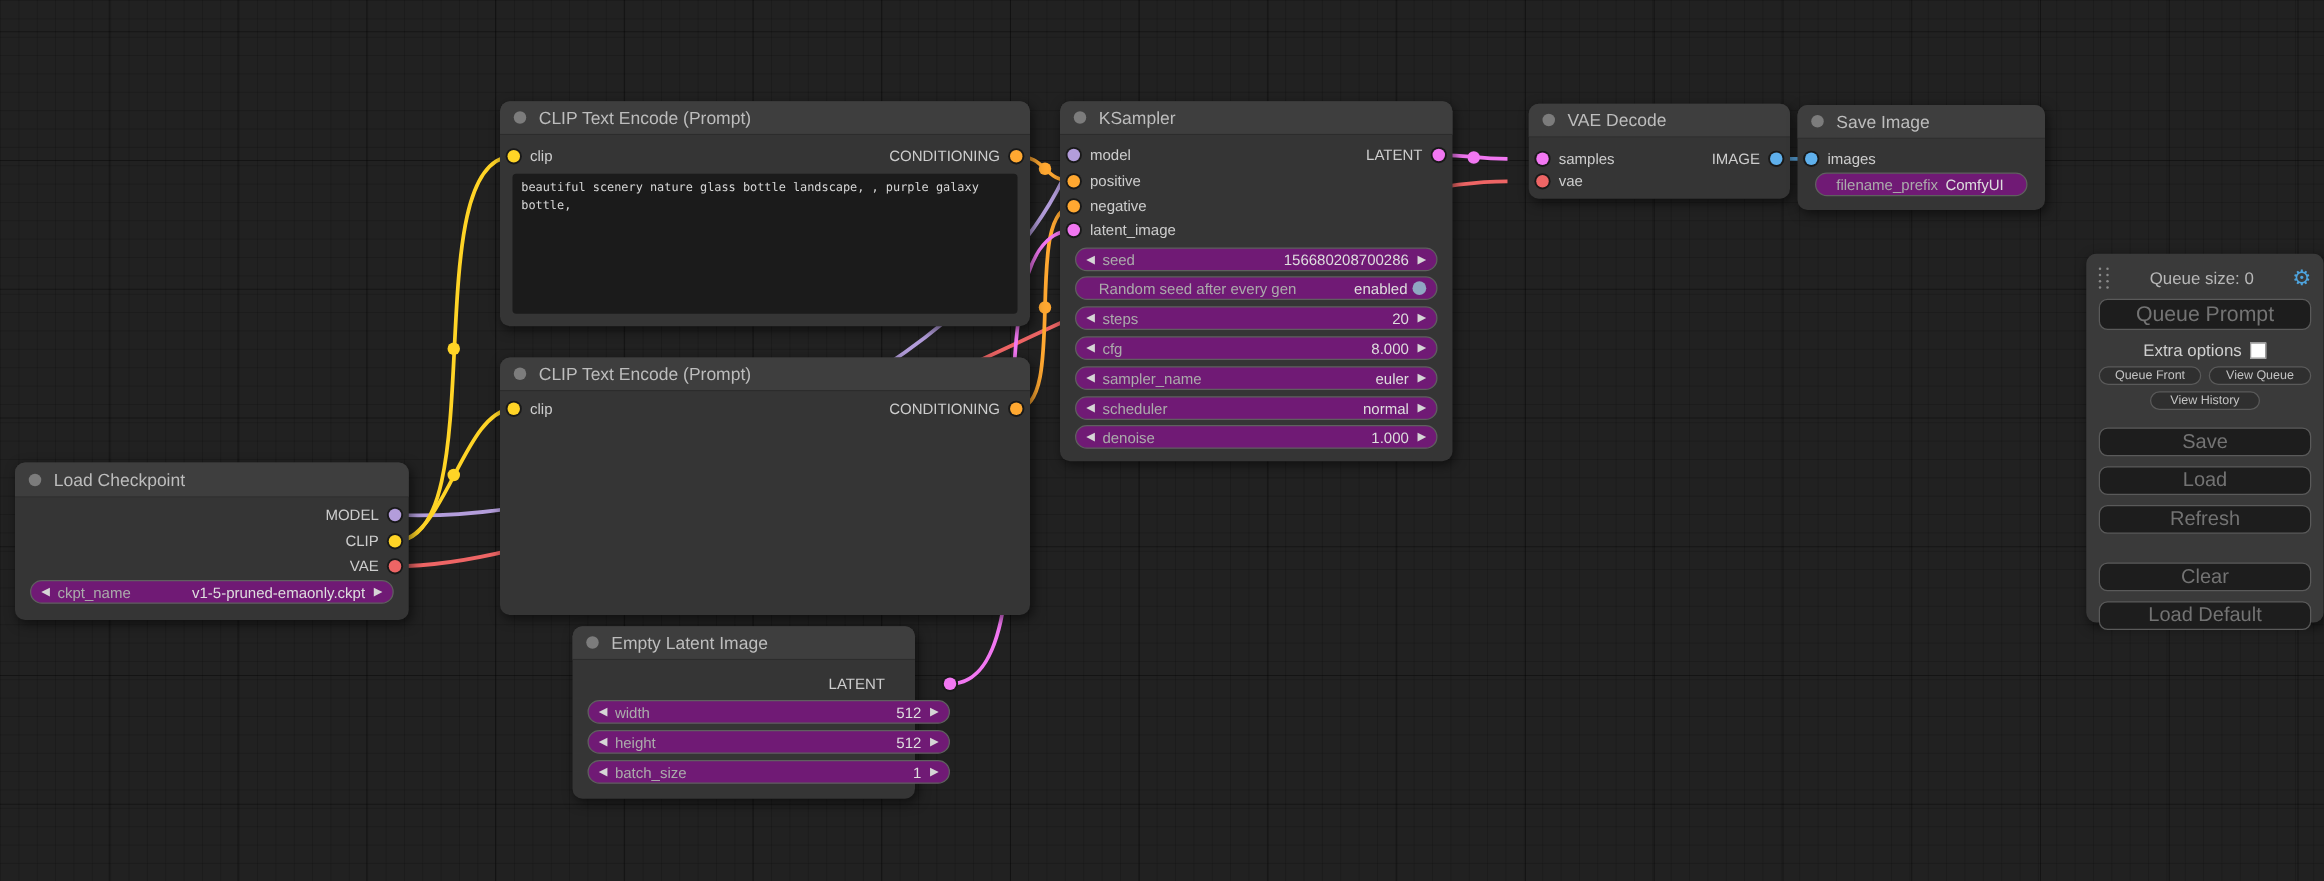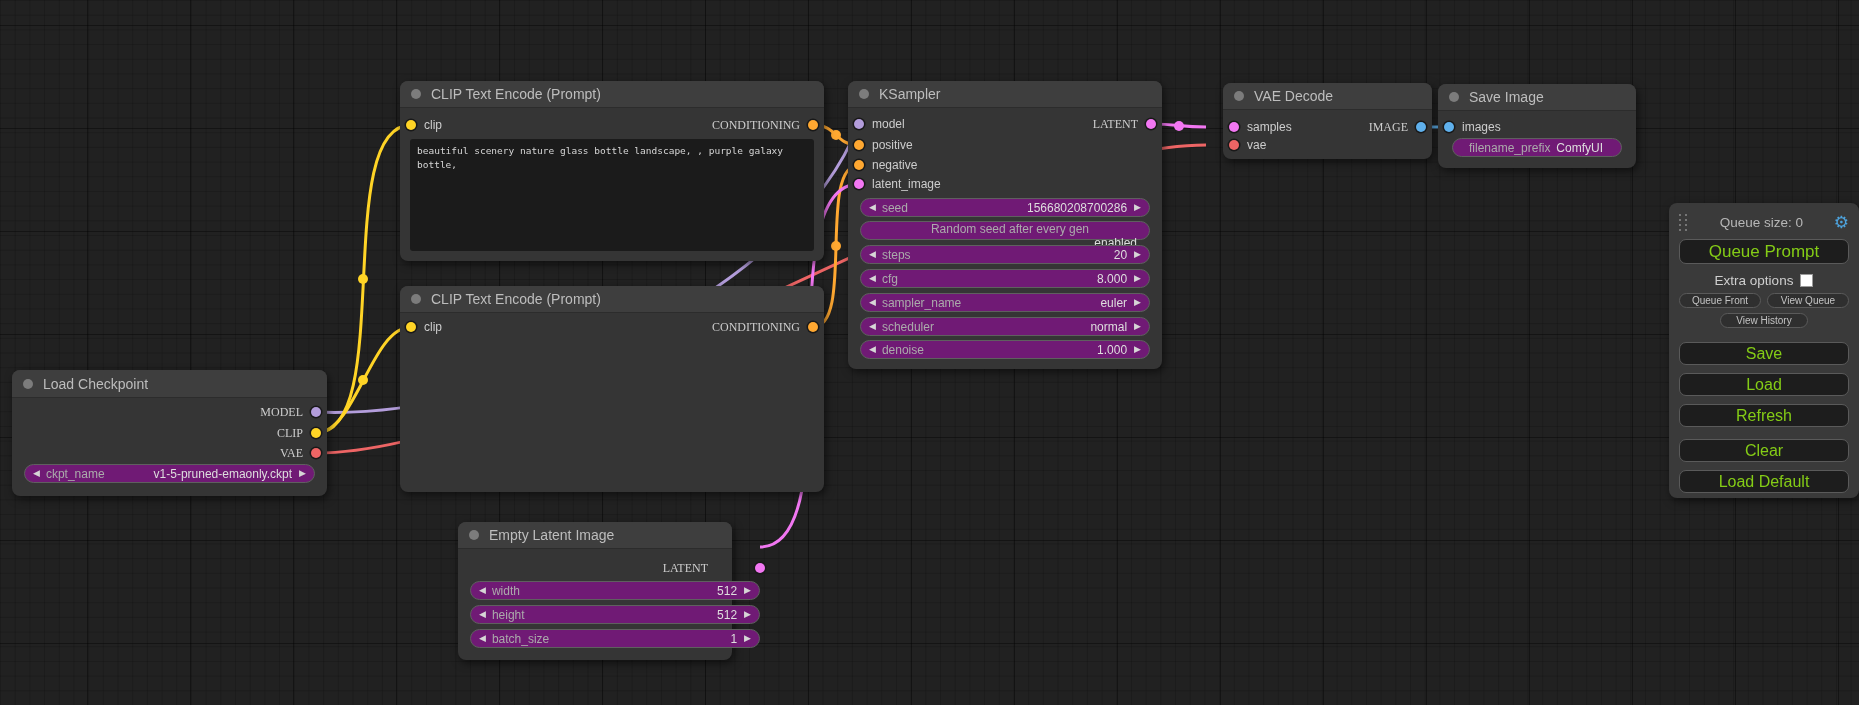--- a/index.html
+++ b/index.html
@@ -19,21 +19,21 @@
   #wires path{fill:none;stroke-width:3;}
   .node{position:absolute;background:#353535;border-radius:8px;
     box-shadow:2px 3px 9px rgba(0,0,0,.55);z-index:2;}
   .titlebar{position:absolute;left:0;right:0;top:0;height:27px;background:#3e3e3e;
     border-radius:8px 8px 0 0;display:flex;align-items:center;gap:10px;padding:0 11px;
     border-bottom:1px solid #2c2c2c;box-sizing:border-box;}
   .tdot{width:10px;height:10px;border-radius:50%;flex:0 0 auto;}
   .title{font-size:14px;color:#bdbdbd;white-space:nowrap;}
   .row{position:absolute;height:20px;display:flex;align-items:center;
     font-size:12px;color:#cdcdcd;white-space:nowrap;}
-  .row.out{justify-content:flex-end;font-family:Liberation Serif, serif;}
+  .row.out{justify-content:flex-end;}
   .port{position:absolute;width:10px;height:10px;border-radius:50%;
     box-shadow:0 0 0 1.5px #191919;z-index:3;}
   .widget{position:absolute;height:19px;background:#701a75;border:1px solid #5f5f5f;
     border-radius:10px;display:flex;align-items:center;padding:0 8px;font-size:12px;
     box-sizing:border-box;}
   .wlabel{color:#ababab;margin-left:6px;white-space:nowrap;}
   .wvalue{margin-left:auto;color:#dedede;margin-right:7px;white-space:nowrap;}
   .arr{color:#d6d6d6;font-size:9px;line-height:1;flex:0 0 auto;}
   .togglecircle{width:11px;height:11px;border-radius:50%;flex:0 0 auto;}
   .textarea{position:absolute;background:#1b1b1b;border-radius:3px;color:#d6d6d6;
@@ -42,21 +42,21 @@
   
   #queue{position:absolute;left:1669px;top:203px;width:190px;height:295px;
     background:#3a3a3a;border-radius:8px;box-shadow:2px 3px 9px rgba(0,0,0,.55);
     padding:8px 10px;box-sizing:border-box;z-index:4;}
   .qheader{display:flex;align-items:center;height:22px;}
   .qhandle{width:10px;height:18px;flex:0 0 auto;position:relative;}
   .qhandle i{position:absolute;width:2px;height:2px;border-radius:50%;background:#8a8a8a;}
   .qsize{flex:1;text-align:center;color:#b7b7b7;font-size:13.5px;}
   .gear{font-size:17px;line-height:1;cursor:pointer;}
   .qbtn{display:block;width:100%;height:24px;background:#1d1d1d;border:1px solid #5a5a5a;
-    border-radius:7px;color:#84cc16;font-size:16px;text-align:center;line-height:22px;
+    border-radius:7px;color:#737373;font-size:16px;text-align:center;line-height:22px;
     box-sizing:border-box;cursor:pointer;}
   .qbtn.big{height:23px;line-height:21px;}
   .extra{display:flex;align-items:center;justify-content:center;gap:7px;
     margin-top:8px;color:#cfcfcf;font-size:13.5px;height:16px;}
   .checkbox{width:13px;height:13px;background:#ffffff;border:1px solid #9a9a9a;
     box-sizing:border-box;cursor:pointer;}
   .qsmallrow{display:flex;gap:6px;margin-top:5px;}
   .qsmall{flex:1;height:15px;background:#2f2f2f;border:1px solid #5a5a5a;border-radius:8px;
     color:#c3c3c3;font-size:10px;text-align:center;line-height:13px;box-sizing:border-box;
     cursor:pointer;white-space:nowrap;}
@@ -141,21 +141,21 @@
   <span class="port" style="left: 6px; top: 79px; background: rgb(255, 168, 49);"></span>
   <span class="port" style="left: 6px; top: 98px; background: rgb(242, 119, 242);"></span>
   <span class="port" style="left: 298px; top: 38px; background: rgb(242, 119, 242);"></span>
 
   <div class="widget" style="left:12px;top:117px;width:290px;">
     <span class="arr">◀</span>
     <span class="wlabel">seed</span>
     <span class="wvalue">156680208700286</span>
     <span class="arr">▶</span>
   </div>
-  <div class="widget" style="left:12px;top:140px;width:290px;flex-direction:column;">
+  <div class="widget" style="left:12px;top:140px;width:290px;">
     <span class="wlabel" style="margin-left:10px;">Random seed after every gen</span>
     <span class="wvalue" style="margin-right:4px;">enabled</span>
     <span class="togglecircle" style="background: rgb(143, 168, 194);"></span>
   </div>
   <div class="widget" style="left:12px;top:164px;width:290px;">
     <span class="arr">◀</span>
     <span class="wlabel">steps</span>
     <span class="wvalue">20</span>
     <span class="arr">▶</span>
   </div>
@@ -204,21 +204,21 @@
     <span class="title">Save Image</span>
   </div>
   <div class="row" style="top:33px;left:24px;">images</div>
   <span class="port" style="left: 6px; top: 38px; background: rgb(95, 176, 236);"></span>
   <div class="widget" style="left:14px;top:54px;width:170px;">
     <span class="wlabel" style="margin-left:8px;">filename_prefix</span>
     <span class="wvalue" style="margin-right:10px;">ComfyUI</span>
   </div>
 </div>
 
-<div class="node" style="left:458px;top:522px;width:274px;height:138px;">
+<div class="node" style="left:458px;top:501px;width:274px;height:138px;">
   <div class="titlebar">
     <span class="tdot" style="background: rgb(124, 124, 124);"></span>
     <span class="title">Empty Latent Image</span>
   </div>
   <div class="row out" style="top:36px;right:24px;left:0;">LATENT</div>
   <span class="port" style="left: 297px; top: 41px; background: rgb(242, 119, 242);"></span>
   <div class="widget" style="left:12px;top:59px;width:290px;">
     <span class="arr">◀</span>
     <span class="wlabel">width</span>
     <span class="wvalue">512</span>
@@ -259,15 +259,15 @@
     <span class="checkbox"></span>
   </div>
   <div class="qsmallrow">
     <span class="qsmall">Queue Front</span>
     <span class="qsmall">View Queue</span>
   </div>
   <span class="qsmall center">View History</span>
   <div class="qbtn big" style="margin-top:14px;">Save</div>
   <div class="qbtn big" style="margin-top:8px;">Load</div>
   <div class="qbtn big" style="margin-top:8px;">Refresh</div>
-  <div class="qbtn big" style="margin-top:12px;">Clear</div>
+  <div class="qbtn big" style="margin-top:23px;">Clear</div>
   <div class="qbtn big" style="margin-top:8px;">Load Default</div>
 </div>
 
 </body></html>

